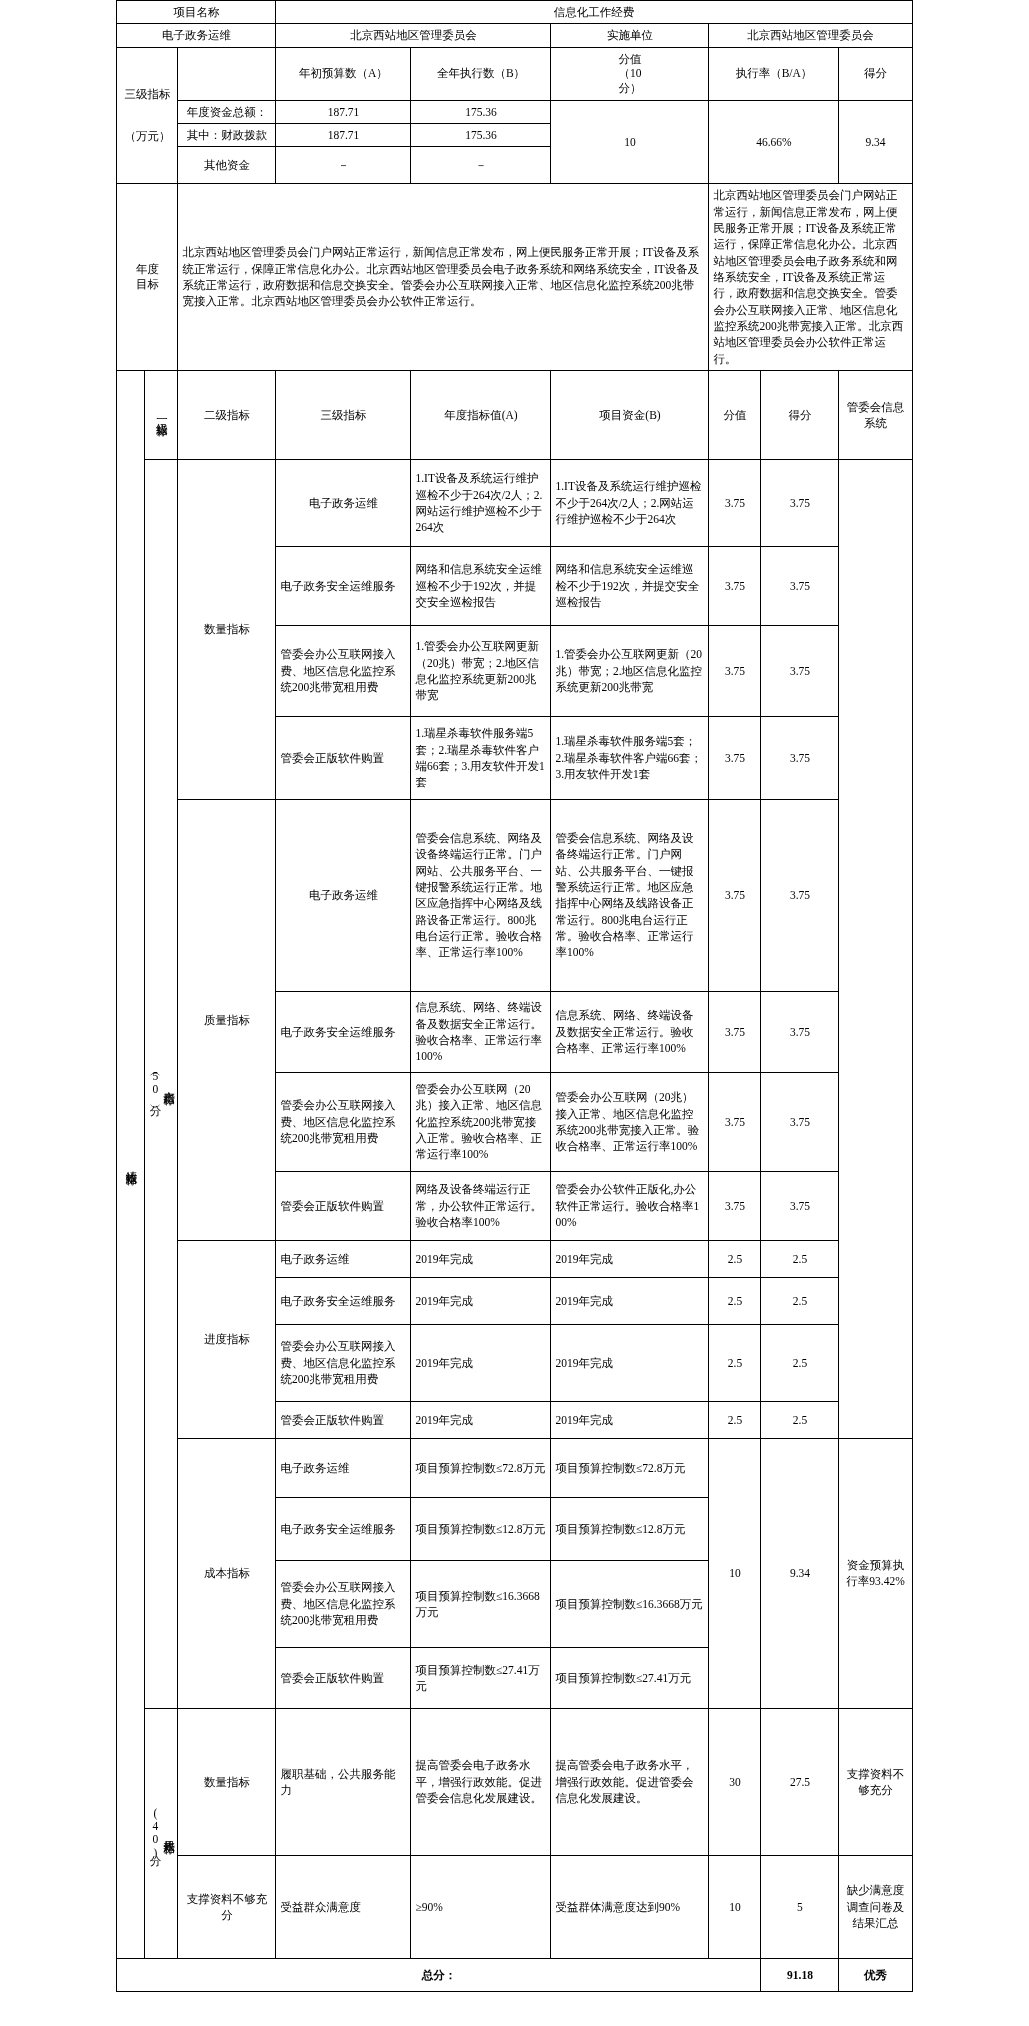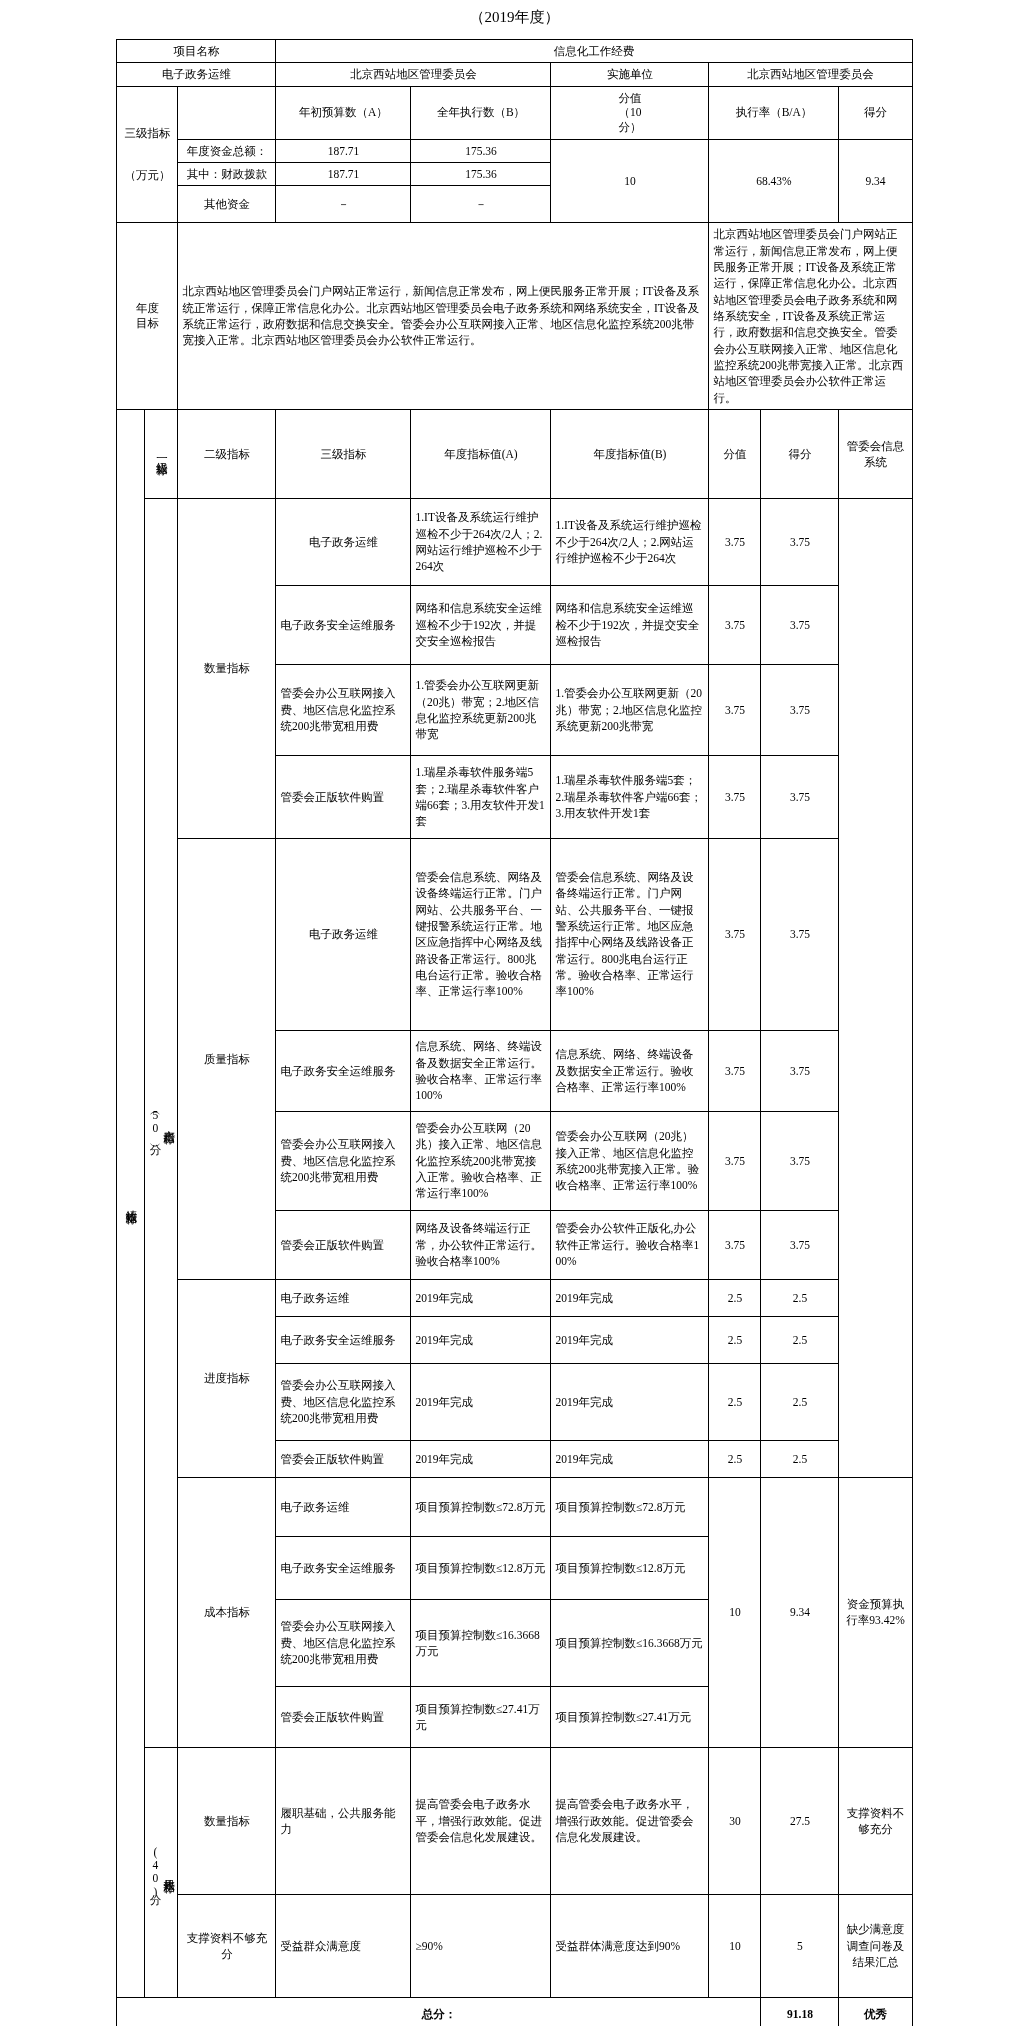--- a/index.html
+++ b/index.html
@@ -68,21 +68,20 @@
     padding: 4px 6px;
     margin-top: 35px;
   }
   .pad-l { padding-left: 6px; }
 </style>
 </head>
 <body>
 
 <div class="page">
 
-  <div class="doc-subtitle">（2019年度）</div>
 
   <table class="main">
     <colgroup>
       <col style="width:28px">
       <col style="width:33px">
       <col style="width:98px">
       <col style="width:135px">
       <col style="width:140px">
       <col style="width:158px">
       <col style="width:52px">
@@ -115,21 +114,21 @@
       <td class="c mid" style="line-height:1.25">分值<br>（10<br>分）</td>
       <td colspan="2" class="c mid">执行率（B/A）</td>
       <td class="c mid">得分</td>
     </tr>
 
     <tr>
       <td class="c">年度资金总额：</td>
       <td class="c">187.71</td>
       <td class="c">175.36</td>
       <td rowspan="3" class="c">10</td>
-      <td colspan="2" rowspan="3" class="c">68.43%</td>
+      <td colspan="2" rowspan="3" class="c">46.66%</td>
       <td rowspan="3" class="c">9.34</td>
     </tr>
 
     <tr>
       <td class="c">其中：财政拨款</td>
       <td class="c">187.71</td>
       <td class="c">175.36</td>
     </tr>
 
     <tr>
@@ -153,21 +152,21 @@
             </div>
       </td>
       <td class="c" style="height:82px">
         <div class="vertwrap">
               <div class="vert-block">一级指标</div>
             </div>
       </td>
       <td class="c mid">二级指标</td>
       <td class="c mid">三级指标</td>
       <td class="c mid">年度指标值(A)</td>
-      <td class="c mid">年度指标值(B)</td>
+      <td class="c mid">项目资金(B)</td>
       <td class="c mid">分值</td>
       <td class="c mid">得分</td>
       <td class="c mid">管委会信息系统</td>
     </tr>
 
     <tr>
       <td rowspan="16" class="c">
         <div class="vertwrap">
               <div class="vert-block" style="line-height:1.2">产出指标<br>（50分）</div>
             </div>

